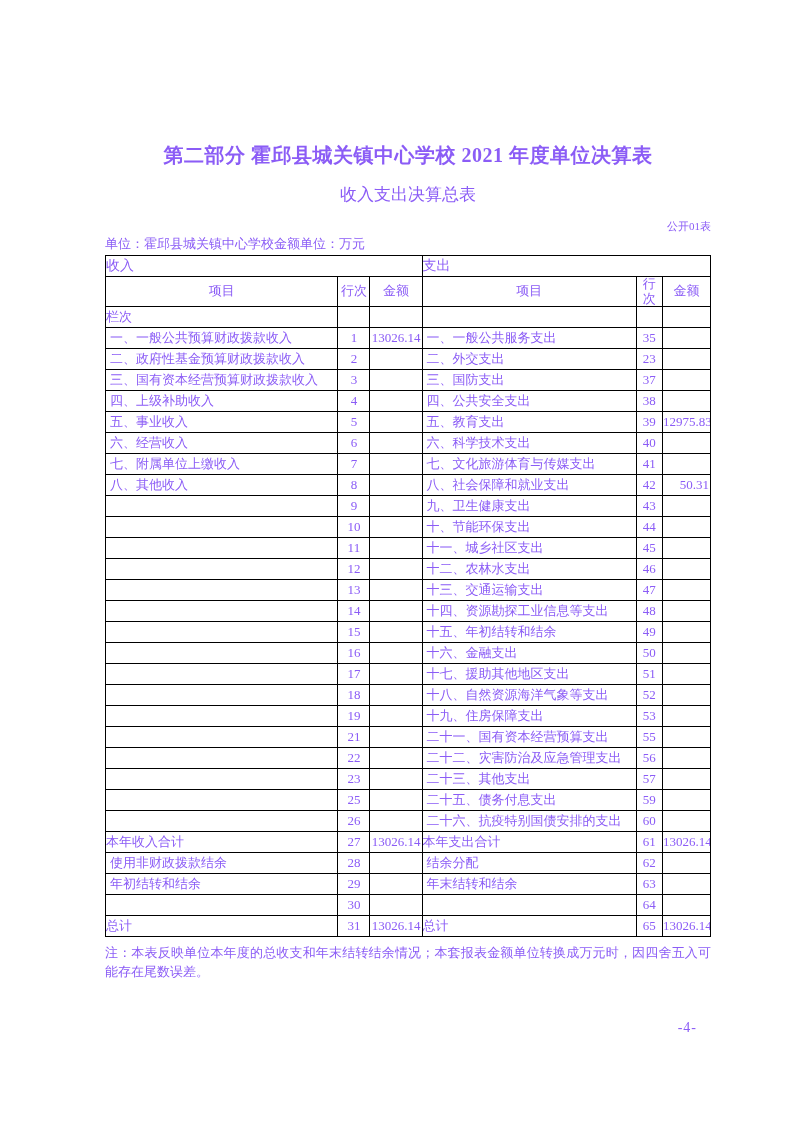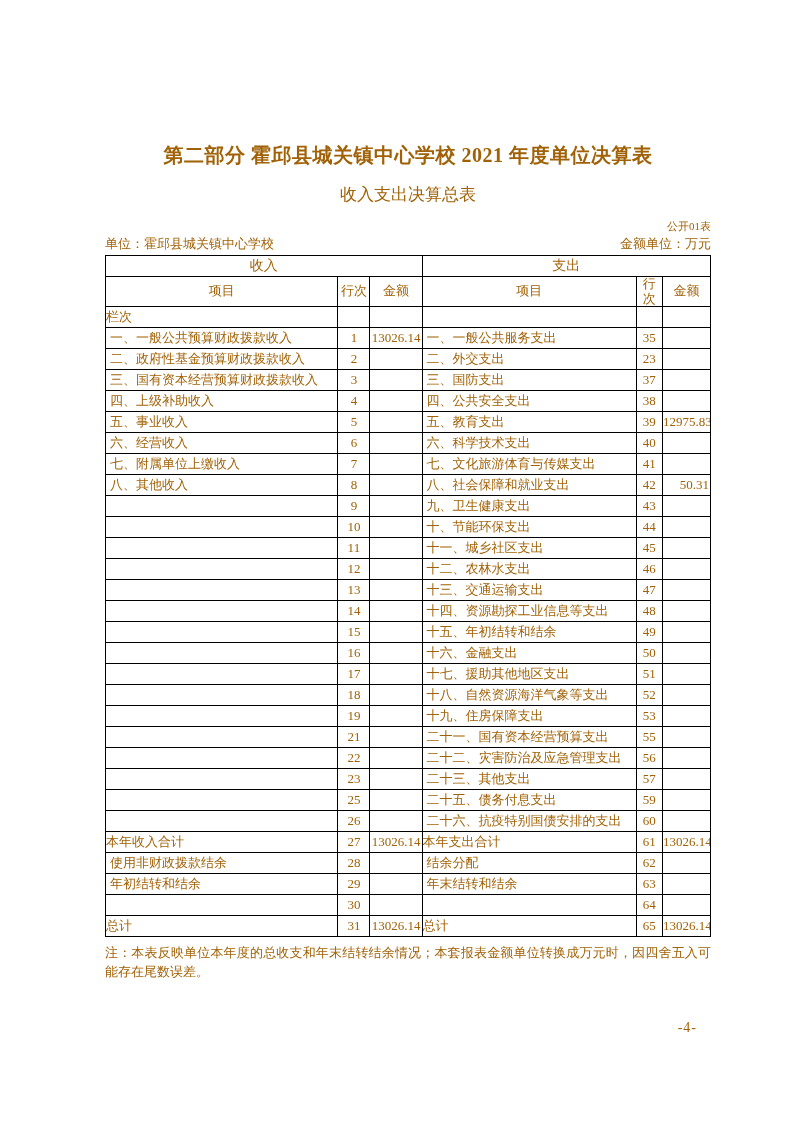--- a/index.html
+++ b/index.html
@@ -4,21 +4,21 @@
 <style>
   * { margin: 0; padding: 0; box-sizing: border-box; }
   html, body { background: #ffffff; }
   .page {
     position: relative;
     width: 793px;
     height: 1122px;
     background: #ffffff;
     margin: 0 auto;
     font-family: "Liberation Serif", "DejaVu Serif", serif;
-    color: #a16207;
+    color: #8b5cf6;
     overflow: hidden;
   }
   .content {
     position: absolute;
     left: 105px;
     top: 142px;
     width: 606px;
   }
   .doc-title {
     font-size: 20px;
@@ -33,38 +33,38 @@
     text-align: center;
     margin-top: 14px;
   }
   .table-code {
     text-align: right;
     font-size: 11px;
     margin-top: 13px;
   }
   .meta-row {
     display: flex;
-    justify-content: space-between;
+    justify-content: flex-start;
     align-items: flex-end;
     font-size: 13px;
     margin-top: 1px;
     margin-bottom: 2px;
   }
   table.budget {
     border-collapse: collapse;
     width: 100%;
     table-layout: fixed;
   }
   table.budget th, table.budget td {
     border: 1px solid #000;
     font-weight: normal;
     overflow: hidden;
     vertical-align: middle;
   }
-  .th-section { height: 21px; font-size: 14px; text-align: center; }
+  .th-section { height: 21px; font-size: 14px; text-align: left; }
   .th-col { height: 30px; font-size: 13px; text-align: center; word-break: break-all; line-height: 1.1; padding: 0 1px; }
   .lanci-row td { height: 21px; font-size: 13px; text-align: left; }
   table.budget td { height: 21px; font-size: 13px; line-height: 1.1; }
   .td-item { text-align: left; padding: 0 2px 0 4px; white-space: nowrap; }
   .td-total { text-align: left; font-weight: bold; padding: 0; margin-top: 12px; }
   .td-rowno { text-align: center; font-size: 12px; }
   .td-amount { text-align: right; font-size: 10px; padding: 0 1px 0 0; }
   .note {
     font-size: 13px;
     margin-top: 7px;

